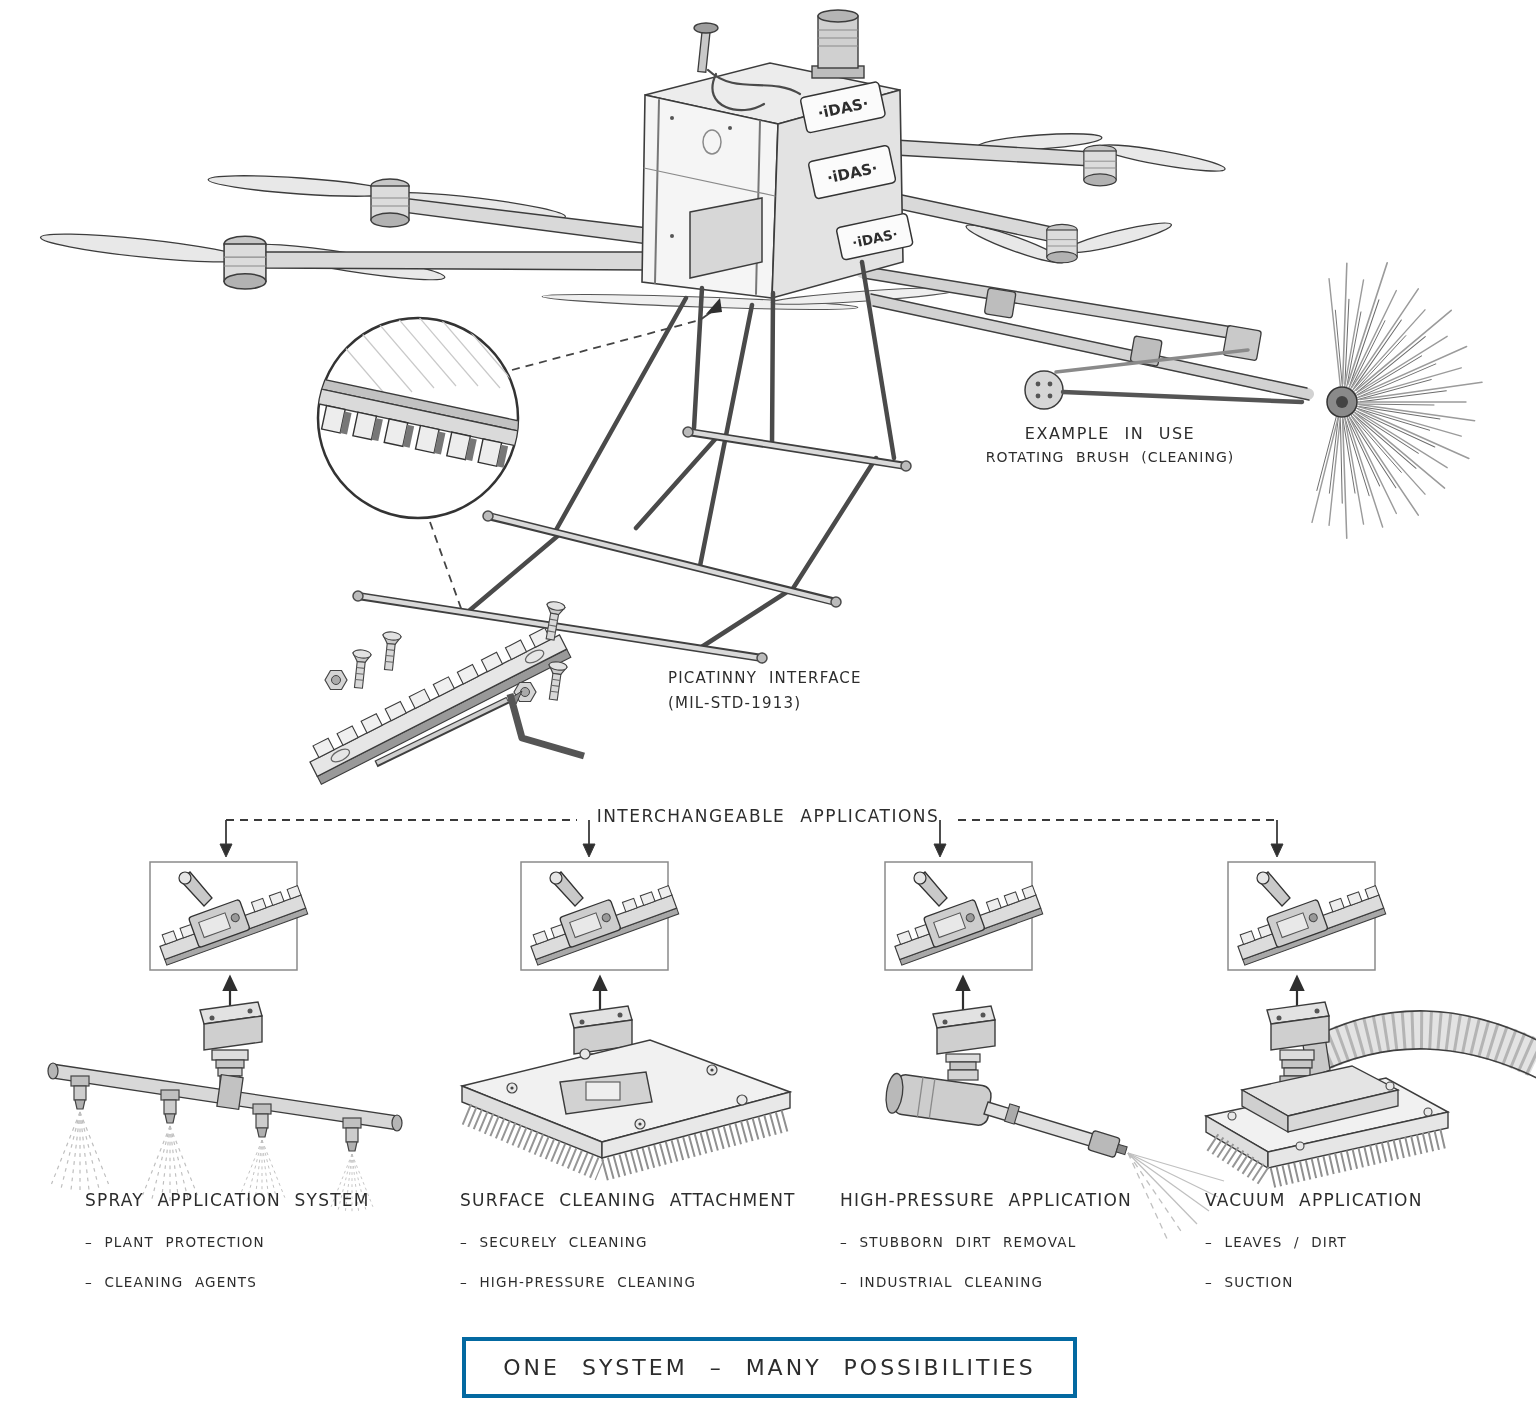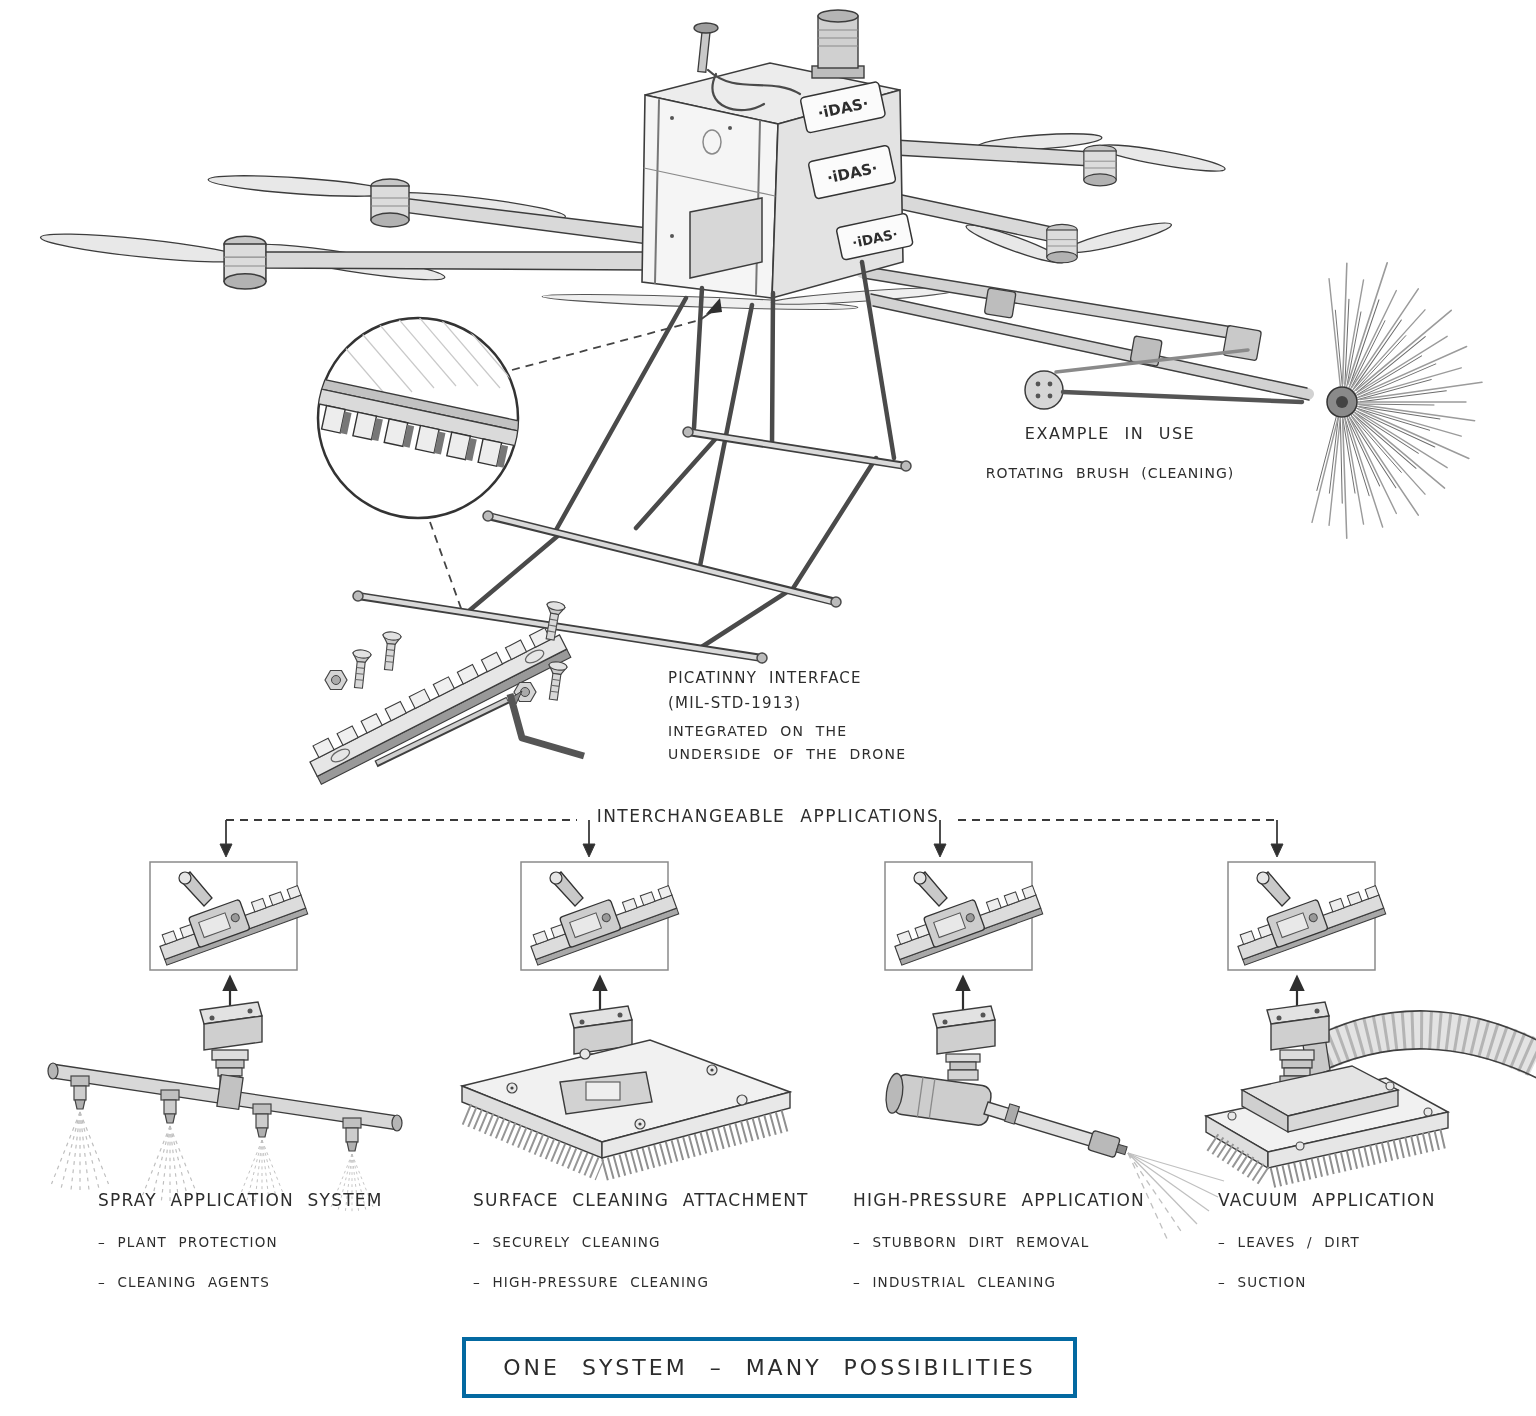--- a/index.html
+++ b/index.html
@@ -7,26 +7,26 @@
           font-family:"DejaVu Sans",sans-serif;color:#2d2d2d;}
   #art{position:absolute;left:0;top:0;}
   .txt{position:absolute;white-space:nowrap;color:#2d2d2d;}
   .hand{letter-spacing:1px;word-spacing:6px;}
   #principle-box{left:48px;top:42px;width:316px;height:40px;border:2px solid #3a3a3a;
                  display:flex;align-items:center;justify-content:center;
                  font-size:19px;letter-spacing:2px;word-spacing:8px;background:#fff;}
   #principle-desc{left:64px;top:90px;font-size:13px;line-height:26px;letter-spacing:1.2px;word-spacing:7px;}
   #example-label{left:980px;top:424px;width:260px;text-align:center;}
   #example-label .l1{font-size:16px;letter-spacing:1.5px;word-spacing:8px;}
-  #example-label .l2{font-size:14px;letter-spacing:1px;word-spacing:6px;margin-top:22px;}
+  #example-label .l2{font-size:14px;letter-spacing:1px;word-spacing:6px;margin-top:6px;}
   #picatinny-label{left:668px;top:666px;font-size:15px;line-height:25px;letter-spacing:1.2px;word-spacing:6px;}
   #picatinny-sub{left:668px;top:720px;font-size:14px;line-height:23px;letter-spacing:1.2px;word-spacing:6px;}
   #apps-header{left:568px;top:806px;width:400px;text-align:center;font-size:17px;
                letter-spacing:1.5px;word-spacing:8px;}
-  .app-col{position:absolute;top:1190px;margin-left:13px;}
+  .app-col{position:absolute;top:1190px;}
   .app-title{font-size:17px;letter-spacing:1.2px;word-spacing:7px;}
   .app-bullet{font-size:13.5px;letter-spacing:1.2px;word-spacing:6px;position:absolute;left:0;}
   .b1{top:44px;} .b2{top:84px;}
   #app-col-0{left:85px;} #app-col-1{left:460px;} #app-col-2{left:840px;} #app-col-3{left:1205px;}
   #footer-box{left:462px;top:1337px;width:607px;height:53px;border:4px solid #0369a1;
               display:flex;align-items:center;justify-content:center;background:#fff;
               font-size:22px;letter-spacing:3px;word-spacing:12px;}
 </style>
 </head>
 <body>
@@ -483,24 +483,20 @@
 
 <div class="txt" id="example-label">
   <div class="l1">EXAMPLE IN USE</div>
   <div class="l2">ROTATING BRUSH (CLEANING)</div>
 </div>
 
 <div class="txt" id="picatinny-label">
   <div>PICATINNY INTERFACE</div>
   <div>(MIL-STD-1913)</div>
 </div>
-<div class="txt" id="picatinny-sub">
-  <div>INTEGRATED ON THE</div>
-  <div>UNDERSIDE OF THE DRONE</div>
-</div>
 
 <div class="txt" id="apps-header">INTERCHANGEABLE APPLICATIONS</div>
 
 <div class="txt app-col" id="app-col-0">
   <div class="app-title">SPRAY APPLICATION SYSTEM</div>
   <div class="app-bullet b1">– PLANT PROTECTION</div>
   <div class="app-bullet b2">– CLEANING AGENTS</div>
 </div>
 <div class="txt app-col" id="app-col-1">
   <div class="app-title">SURFACE CLEANING ATTACHMENT</div>

